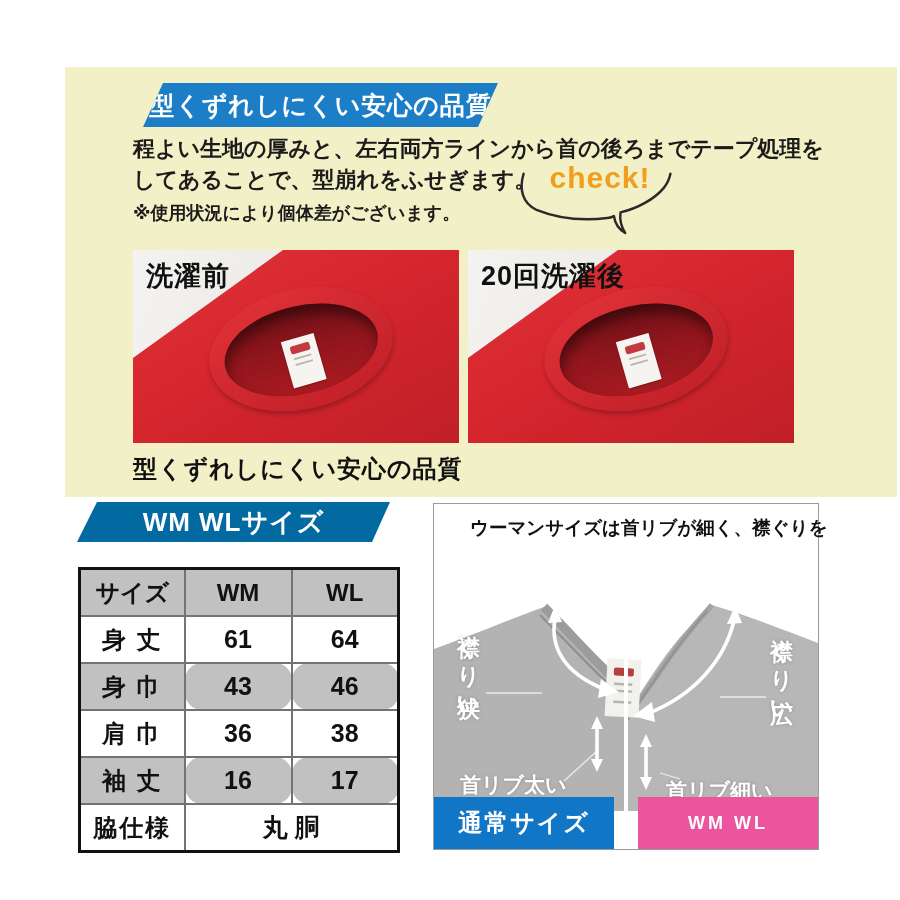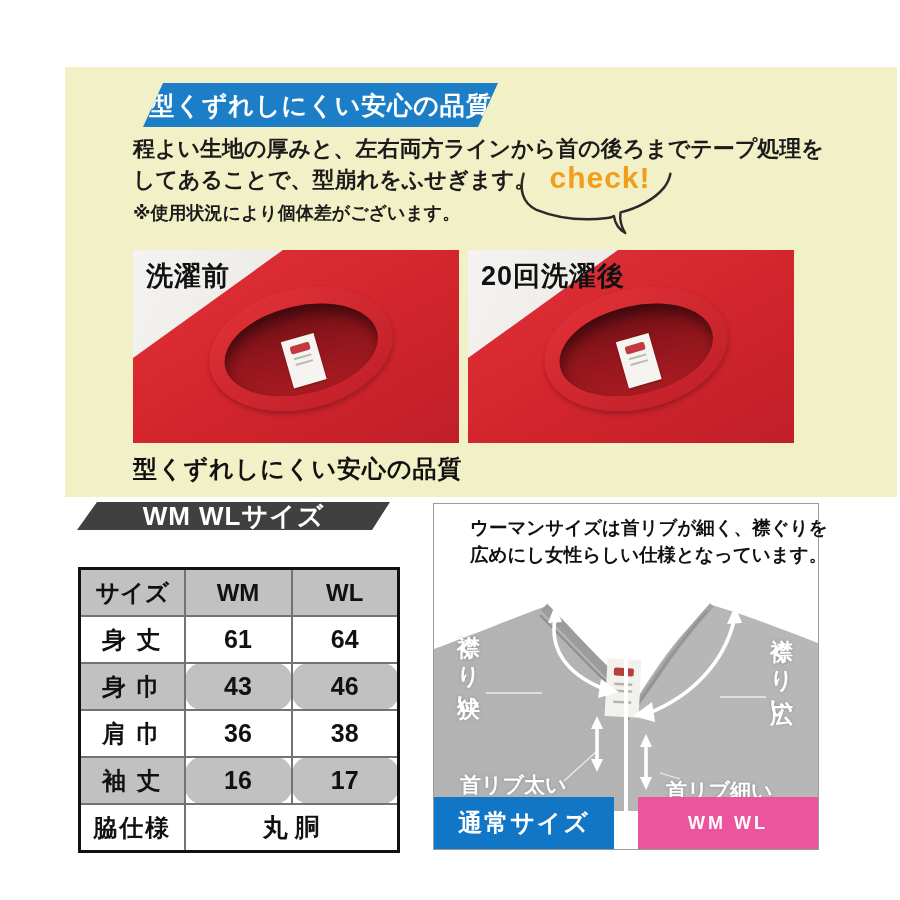--- a/index.html
+++ b/index.html
@@ -68,21 +68,21 @@
     transform:rotate(-3deg);box-shadow:0 1px 2px rgba(0,0,0,.3);z-index:2;
   }
   .neck-tag .logo{width:20px;height:8px;margin:7px auto 4px;background:#c23a3f;border-radius:2px;}
   .neck-tag .line{width:18px;height:2px;margin:4px auto;background:#b9b8b4;}
   .caption{
     position:absolute;left:68px;top:386px;font-size:24px;font-weight:800;color:#111;
     letter-spacing:1px;white-space:nowrap;
   }
   
   .ribbon-pink{
-    position:absolute;left:77px;top:502px;width:313px;height:28px;background:#404040;
+    position:absolute;left:77px;top:502px;width:313px;height:40px;background:#0369a1;
     clip-path:polygon(20px 0,100% 0,calc(100% - 18px) 100%,0 100%);
     font-size:26px;letter-spacing:1px;
   }
   table.size-table{
     position:absolute;left:78px;top:567px;width:319px;border-collapse:collapse;
     border:3px solid #111;table-layout:fixed;background:#fff;
   }
   .size-table th,.size-table td{
     border:2px solid #737373;height:45px;text-align:center;vertical-align:middle;
     padding:0;color:#111;font-weight:700;
@@ -205,21 +205,20 @@
   <tr>
     <td class="lbl">脇仕様</td>
     <td class="num" colspan="2">丸 胴</td>
   </tr>
 </tbody>
   </table>
 
 <div class="right-panel">
   <div class="panel-desc">
     <span>ウーマンサイズは首リブが細く、襟ぐりを</span><br>
-    <span>広めにし女性らしい仕様となっています。</span>
   </div>
 
   <div class="compare-scene">
     <svg class="scene-svg" width="384" height="236" viewBox="0 0 384 236">
 
       <path d="M0,74 C34,62 76,44 110,32 C122,44 138,60 152,76 C168,94 181,106 190,114 L190,236 L0,236 Z" fill="#b3b3b3"></path>
       <path d="M110,32 C128,50 148,72 166,90 C175,99 184,108 190,114" fill="none" stroke="#9c9c9c" stroke-width="9"></path>
       <path d="M106,40 C124,58 144,79 161,96 C171,106 181,114 188,120" fill="none" stroke="#8e8e8e" stroke-width="2"></path>
 
       <path d="M384,68 C352,56 318,42 278,30 C266,40 248,58 232,80 C216,102 202,124 194,140 L194,236 L384,236 Z" fill="#b7b7b7"></path>

